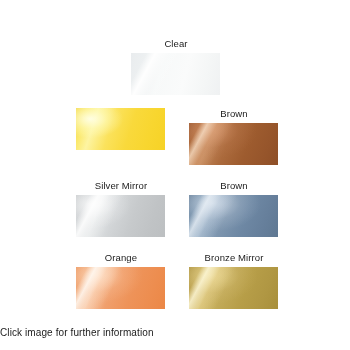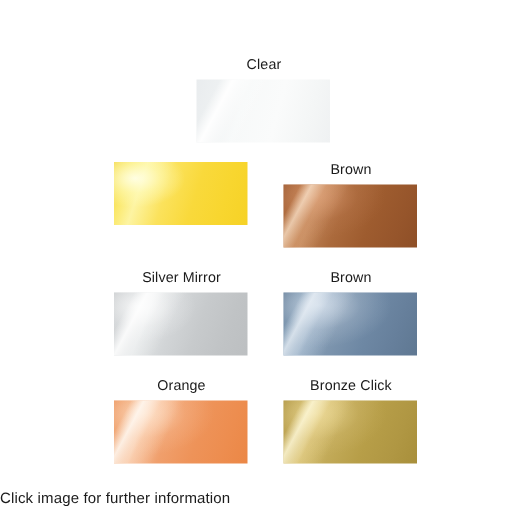--- a/index.html
+++ b/index.html
@@ -262,21 +262,21 @@
   </div>
 
   <div class="swatch-cell col-left row-3">
     <div class="swatch-label">Orange</div>
     <div class="swatch-chip chip-orange">
         <span class="gloss"></span>
       </div>
   </div>
 
   <div class="swatch-cell col-right row-3">
-    <div class="swatch-label">Bronze Click</div>
+    <div class="swatch-label">Bronze Mirror</div>
     <div class="swatch-chip chip-bronze">
         <span class="gloss"></span>
       </div>
   </div>
 
   <div id="footer-note">Click image for further information</div>
 
 </div>
 
 </body></html>

